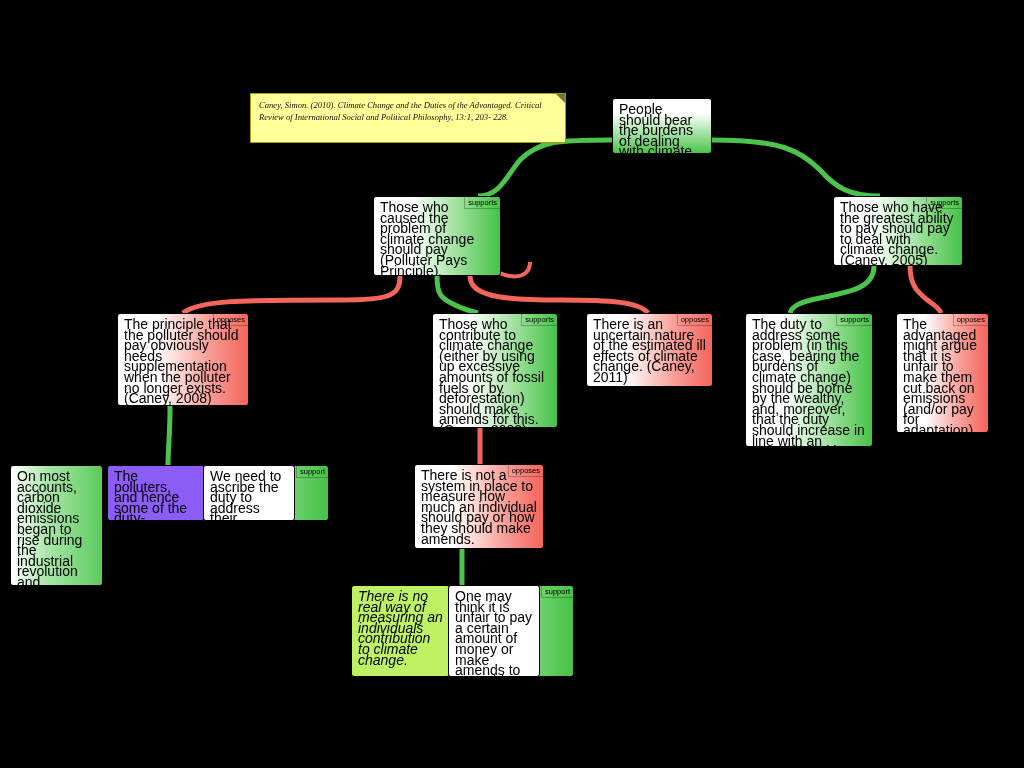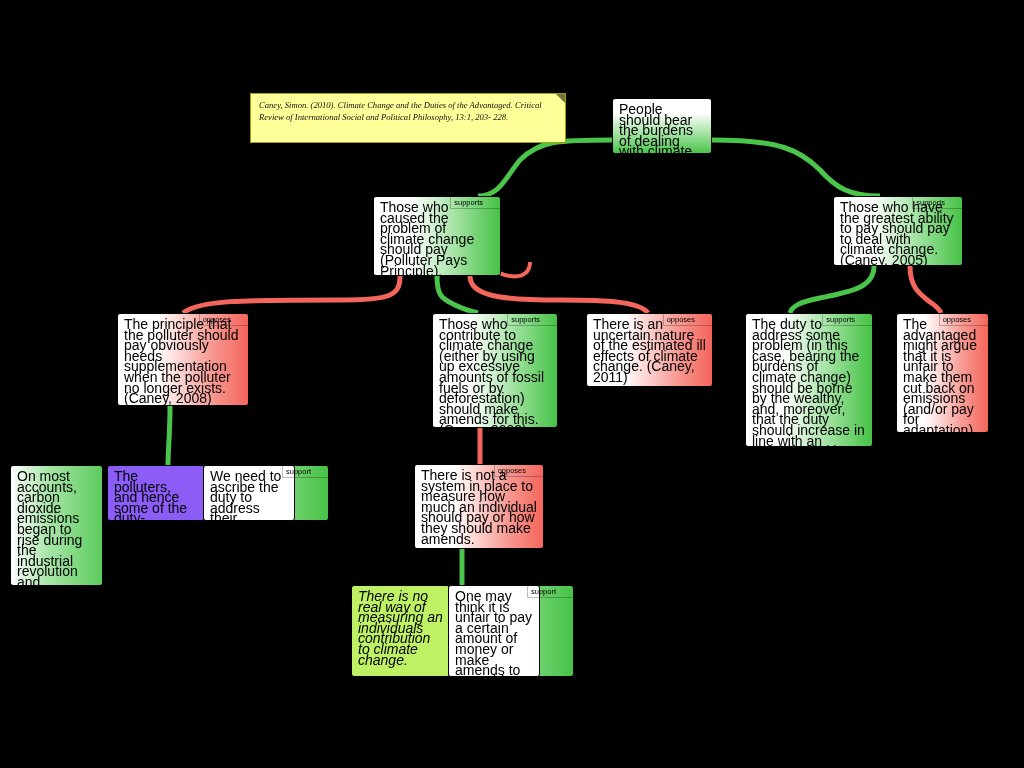--- a/index.html
+++ b/index.html
@@ -39,21 +39,21 @@
     color: #000000;
     white-space: pre-line;
     box-sizing: border-box;
   }
   .tag {
     position: absolute;
     top: 0;
     right: 0;
     font-size: 7.5px;
     line-height: 9px;
-    padding: 1px 17px 1px 3px;
+    padding: 1px 3px 1px 3px;
     color: #000000;
     z-index: 4;
     border-left: 1px solid rgba(0,0,0,0.25);
     border-bottom: 1px solid rgba(0,0,0,0.25);
     background: rgba(255,255,255,0.0);
   }
   .g-supports {
     background: linear-gradient(to right, #ffffff 0%, #ffffff 30%, #8fdc8f 72%, #46c246 100%);
   }
   .g-supports-v {

